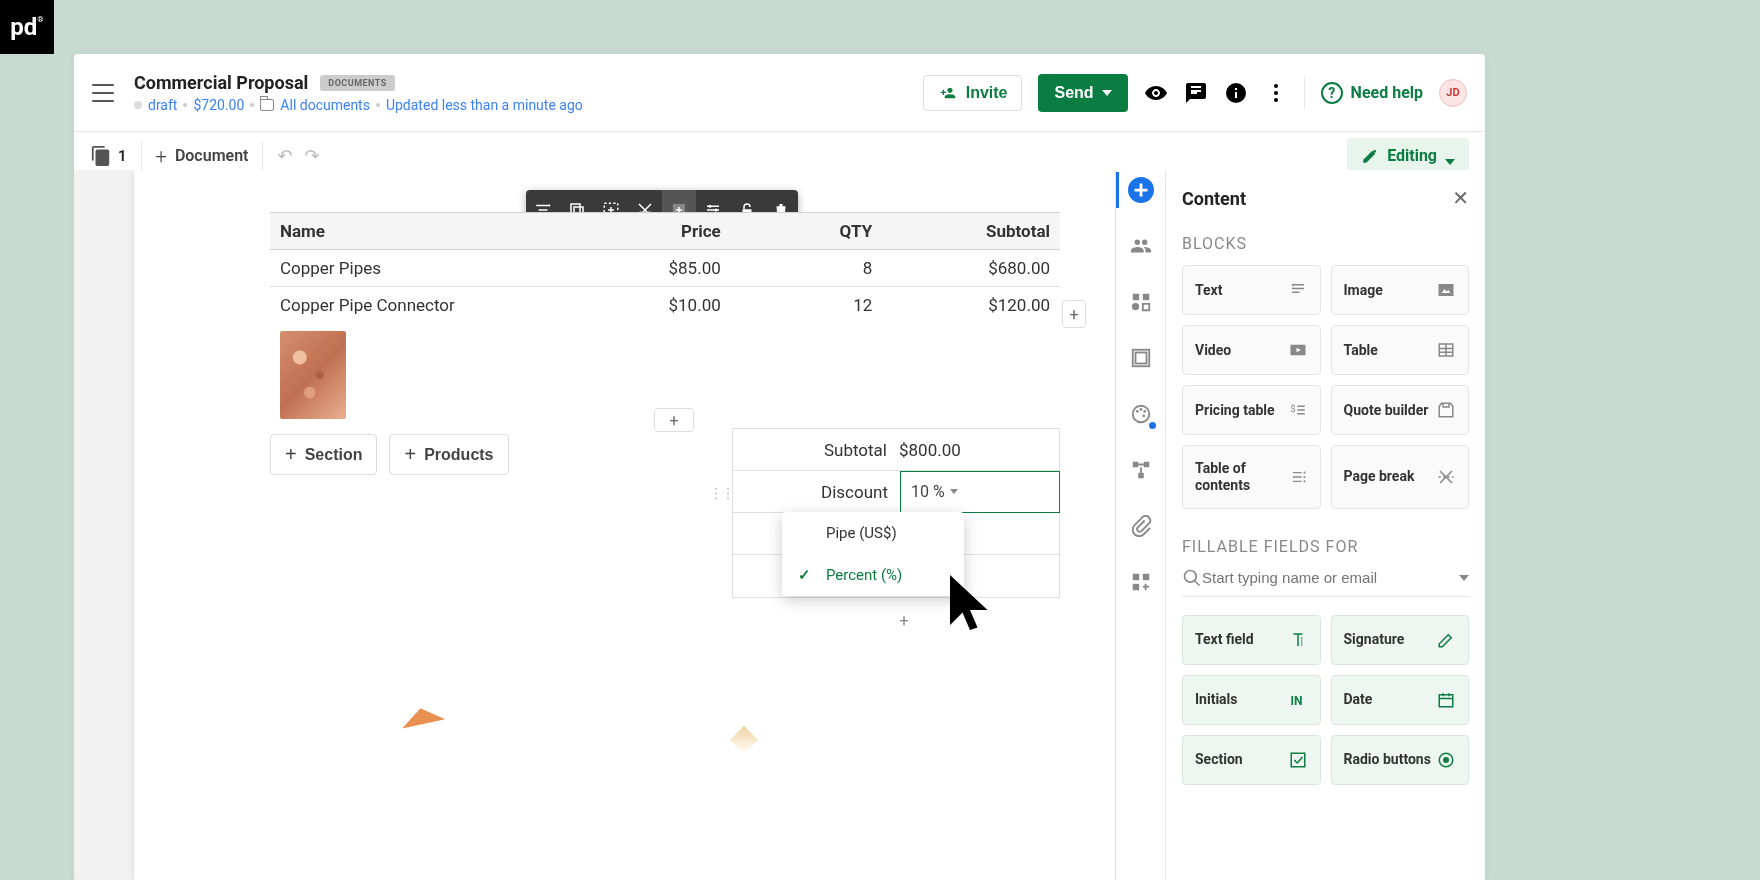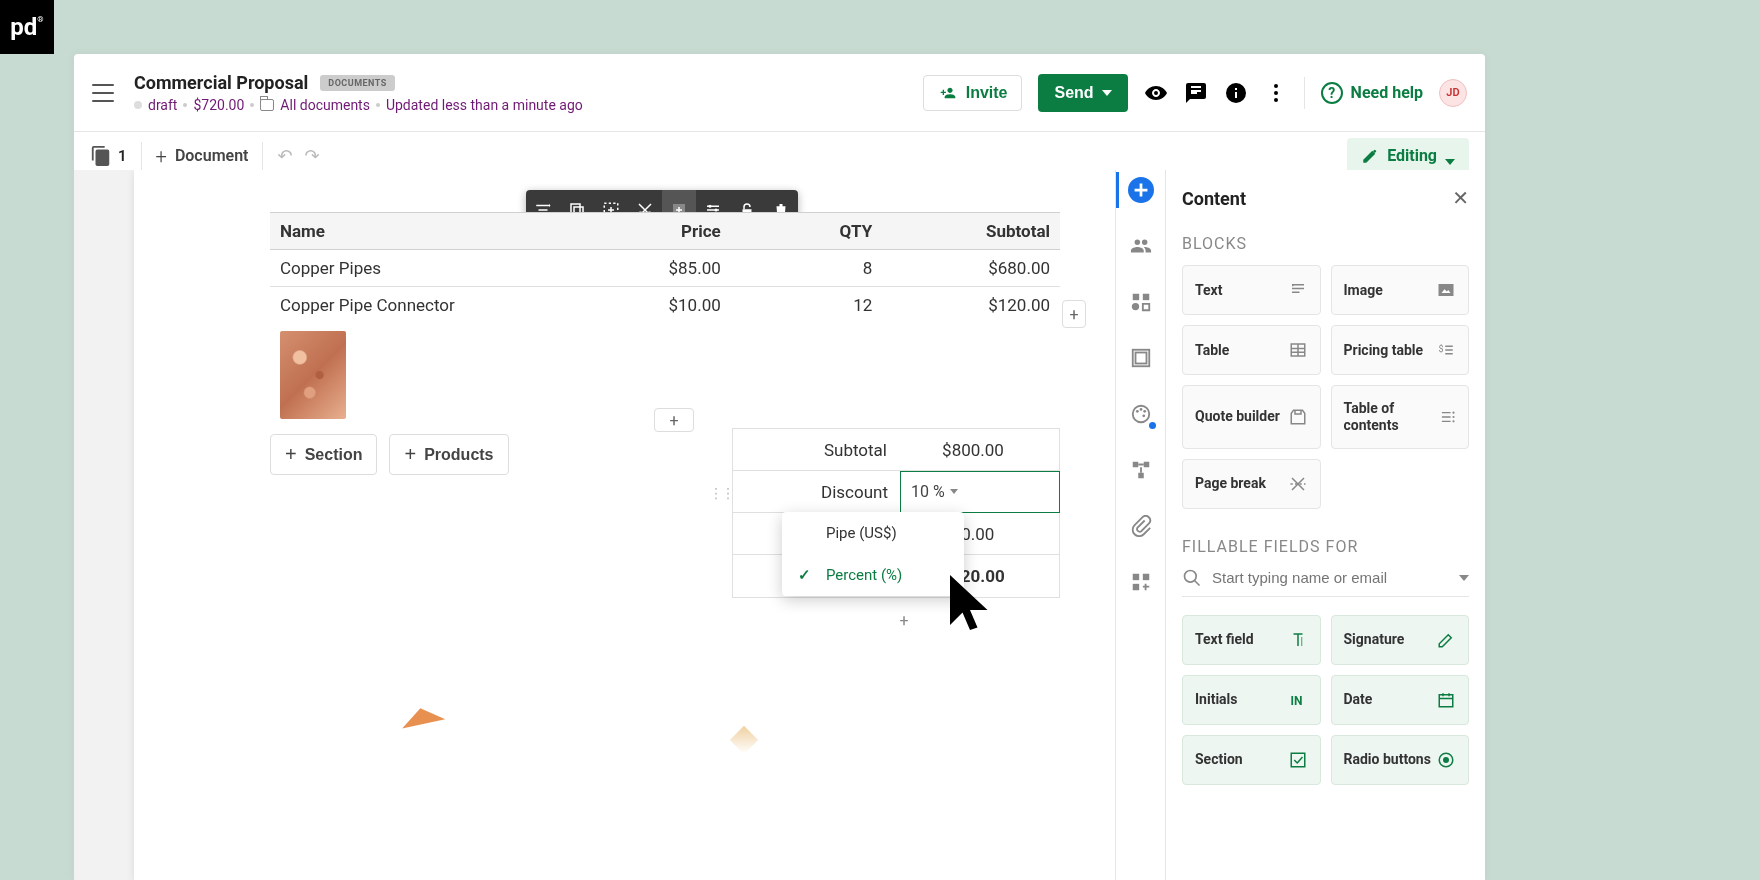--- a/index.html
+++ b/index.html
@@ -7,21 +7,21 @@
 .app-logo { position: absolute; top: 0; left: 0; width: 54px; height: 54px; background: #000; color: #fff; display: flex; align-items: center; justify-content: center; font-size: 24px; font-weight: bold; }
 .app-logo sup { font-size: 8px; position: relative; top: -8px; }
 .main-window { position: absolute; top: 54px; left: 74px; right: 275px; bottom: 0; background: #fff; border-radius: 4px 4px 0 0; box-shadow: 0 0 10px rgba(0,0,0,0.05); }
 .header { display: flex; align-items: center; padding: 10px 18px; border-bottom: 1px solid #e5e5e5; height: 78px; }
 .hamburger { width: 22px; height: 18px; display: flex; flex-direction: column; justify-content: space-between; margin-right: 20px; cursor: pointer; }
 .hamburger span { height: 2px; background: #555; border-radius: 1px; }
 .header-left { flex: 1; }
 .header-title-row { display: flex; align-items: center; gap: 12px; }
 .header-title { font-size: 18px; font-weight: 700; color: #222; }
 .doc-badge { background: #ccc; color: #666; font-size: 9px; font-weight: 700; padding: 3px 8px; border-radius: 3px; letter-spacing: 0.5px; }
-.header-meta { display: flex; align-items: center; gap: 6px; color: #701a75; font-size: 14px; margin-top: 4px; }
+.header-meta { display: flex; align-items: center; gap: 6px; color: #3b82f6; font-size: 14px; margin-top: 4px; }
 .dot { width: 4px; height: 4px; background: #ccc; border-radius: 50%; }
 .meta-draft-dot { width: 8px; height: 8px; background: #ddd; border-radius: 50%; }
 .folder-icon { width: 14px; height: 12px; border: 1.5px solid #888; border-radius: 2px; position: relative; }
 .folder-icon::before { content: ''; position: absolute; top: -4px; left: -1.5px; width: 6px; height: 3px; border: 1.5px solid #888; border-bottom: none; border-radius: 1px 1px 0 0; }
 .header-right { display: flex; align-items: center; gap: 16px; }
 .invite-btn { display: flex; align-items: center; gap: 8px; border: 1px solid #ddd; padding: 8px 14px; border-radius: 4px; color: #0c7d42; font-weight: 700; font-size: 16px; cursor: pointer; background: #fff; }
 .send-btn { display: flex; align-items: center; gap: 8px; background: #0c7d42; color: #fff; padding: 10px 16px; border-radius: 4px; font-weight: 700; font-size: 16px; border: none; cursor: pointer; }
 .send-btn .caret { width: 0; height: 0; border-left: 5px solid transparent; border-right: 5px solid transparent; border-top: 6px solid #fff; }
 .icon-btn { width: 24px; height: 24px; color: #666; cursor: pointer; display: flex; align-items: center; justify-content: center; }
 .vbar { width: 1px; height: 32px; background: #e5e5e5; }
@@ -53,21 +53,21 @@
 .product-img { width: 66px; height: 88px; margin: 8px 10px 4px; background: linear-gradient(135deg, #d49070, #c07050, #e8b090); border-radius: 2px; position: relative; overflow: hidden; }
 .product-img::before { content: ''; position: absolute; inset: 0; background: radial-gradient(circle at 30% 30%, #f0c0a0 8%, transparent 10%), radial-gradient(circle at 60% 50%, #b06040 6%, transparent 8%), radial-gradient(circle at 45% 70%, #e0a080 7%, transparent 9%); }
 .add-btns { position: absolute; top: 264px; left: 136px; display: flex; gap: 12px; }
 .add-btn { display: flex; align-items: center; gap: 8px; border: 1px solid #ddd; padding: 8px 14px; border-radius: 4px; background: #fff; color: #444; font-size: 16px; font-weight: 600; cursor: pointer; }
 .plus-center { position: absolute; top: 238px; left: 520px; width: 40px; height: 24px; border: 1px solid #ddd; background: #fff; border-radius: 4px; display: flex; align-items: center; justify-content: center; font-size: 16px; color: #666; cursor: pointer; }
 .plus-right { position: absolute; top: 130px; left: 928px; width: 24px; height: 28px; border: 1px solid #ddd; background: #fff; border-radius: 4px; display: flex; align-items: center; justify-content: center; font-size: 16px; color: #666; cursor: pointer; }
 .totals { position: absolute; top: 258px; left: 598px; width: 328px; border: 1px solid #e0e0e0; background: #fff; }
 .totals-row { display: flex; border-bottom: 1px solid #e0e0e0; height: 42px; align-items: center; }
 .totals-row:last-child { border-bottom: none; }
 .totals-label { flex: 1; text-align: right; padding-right: 12px; font-size: 17px; color: #333; }
-.totals-value { width: 160px; text-align: center; padding-right: 12px; font-size: 17px; color: #333; }
+.totals-value { width: 160px; text-align: left; padding-right: 12px; font-size: 17px; color: #333; }
 .discount-cell { width: 160px; border: 1.5px solid #0c7d42; height: 42px; display: flex; align-items: center; padding-left: 10px; gap: 5px; font-size: 16px; color: #444; cursor: pointer; margin: -1px -1px -1px 0; }
 .discount-cell .caret { width: 0; height: 0; border-left: 4px solid transparent; border-right: 4px solid transparent; border-top: 5px solid #888; }
 .drag-handle { position: absolute; left: -24px; top: 56px; color: #bbb; font-size: 14px; letter-spacing: -2px; cursor: grab; }
 .dropdown-menu { position: absolute; top: 342px; left: 648px; width: 182px; background: #fff; box-shadow: 0 4px 16px rgba(0,0,0,0.2); border-radius: 4px; z-index: 10; }
 .dropdown-item { padding: 12px 16px 12px 44px; font-size: 15px; color: #333; cursor: pointer; position: relative; }
 .dropdown-item.selected { color: #0c7d42; }
 .dropdown-item.selected::before { content: '✓'; position: absolute; left: 16px; color: #0c7d42; font-weight: bold; }
 .plus-bottom { position: absolute; top: 438px; left: 758px; width: 24px; height: 24px; display: flex; align-items: center; justify-content: center; font-size: 16px; color: #888; cursor: pointer; }
 .cursor-arrow { position: absolute; top: 400px; left: 806px; z-index: 20; pointer-events: none; }
 .comment-badge { position: absolute; top: 218px; right: -40px; width: 36px; height: 36px; background: #1a73e8; border-radius: 6px; display: flex; align-items: center; justify-content: center; cursor: pointer; }
@@ -86,21 +86,21 @@
 .panel-title { font-size: 18px; font-weight: 700; color: #222; }
 .close-x { font-size: 20px; color: #666; cursor: pointer; }
 .section-label { font-size: 16px; font-weight: 400; color: #888; letter-spacing: 1px; margin-bottom: 12px; }
 .blocks-grid { display: grid; grid-template-columns: 1fr 1fr; gap: 10px; margin-bottom: 28px; }
 .block-item { border: 1px solid #e5e5e5; border-radius: 4px; padding: 14px 12px; display: flex; justify-content: space-between; align-items: center; cursor: pointer; background: #fafafa; min-height: 50px; }
 .block-item.tint { background: #eef6f1; border-color: #d8e8dd; }
 .block-label { font-size: 14px; font-weight: 700; color: #333; line-height: 1.2; }
 .block-icon { width: 20px; height: 18px; }
 .block-icon svg { width: 100%; height: 100%; fill: #888; }
 .block-item.tint .block-icon svg { fill: #0c7d42; }
-.search-row { display: flex; align-items: center; gap: 10px; border-bottom: 1px solid #e5e5e5; padding-bottom: 8px; margin-bottom: 18px; }
+.search-row { display: flex; align-items: center; border-bottom: 1px solid #e5e5e5; padding-bottom: 8px; margin-bottom: 18px; }
 .search-row svg { width: 20px; height: 20px; fill: #888; }
 .search-row input { border: none; outline: none; font-size: 15px; color: #666; flex: 1; background: transparent; }
 .search-row .caret { width: 0; height: 0; border-left: 5px solid transparent; border-right: 5px solid transparent; border-top: 6px solid #888; }
 .deco-shape { position: absolute; }
 .deco-triangle { top: 538px; left: 266px; width: 0; height: 0; border-left: 22px solid transparent; border-right: 22px solid transparent; border-bottom: 16px solid #e89050; transform: rotate(-12deg); }
 .deco-plane { top: 548px; left: 800px; }
 .deco-diamond { top: 560px; left: 600px; width: 20px; height: 20px; background: linear-gradient(135deg, #f0d0a0, #fff); transform: rotate(45deg); }
 .deco-sq { top: 608px; left: 356px; width: 22px; height: 22px; border: 4px solid #fff; opacity: 0.4; }
 .dot-blue { width: 7px; height: 7px; background: #1a73e8; border-radius: 50%; position: absolute; bottom: -1px; right: -1px; }
 </style>
@@ -417,20 +417,27 @@
               </svg></span>
           </div>
         <div class="block-item">
             <span class="block-label">Image</span>
             <span class="block-icon"><svg viewBox="0 0 24 24">
                 <rect x="2" y="4" width="20" height="16" fill="#888"></rect>
                 <path d="M6 16l4-5 3 3 2-2 3 4z" fill="#fff"></path>
               </svg></span>
           </div>
         <div class="block-item">
+            <span class="block-label">Video</span>
+            <span class="block-icon"><svg viewBox="0 0 24 24">
+                <rect x="2" y="5" width="20" height="14" fill="#888"></rect>
+                <path d="M10 9l6 3-6 3z" fill="#fff"></path>
+              </svg></span>
+          </div>
+        <div class="block-item">
             <span class="block-label">Table</span>
             <span class="block-icon"><svg viewBox="0 0 24 24">
                 <rect x="3" y="4" width="18" height="16" fill="none" stroke="#888" stroke-width="2"></rect>
                 <path d="M3 10h18M3 15h18M12 4v16" stroke="#888" stroke-width="2"></path>
               </svg></span>
           </div>
         <div class="block-item">
             <span class="block-label">Pricing table</span>
             <span class="block-icon"><svg viewBox="0 0 24 24">
                 <text x="2" y="14" font-size="12" fill="#888">$</text>

